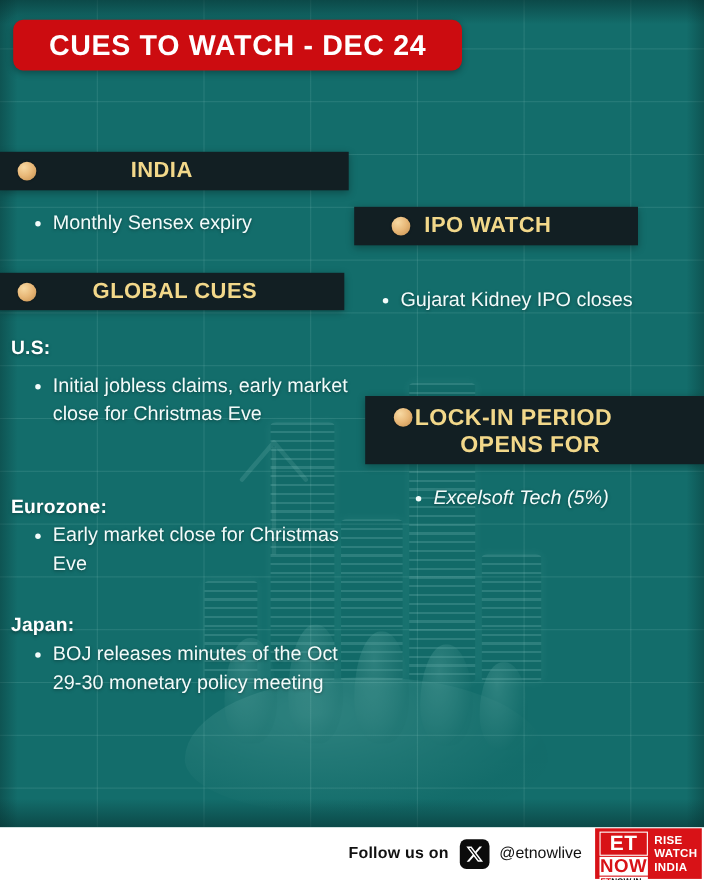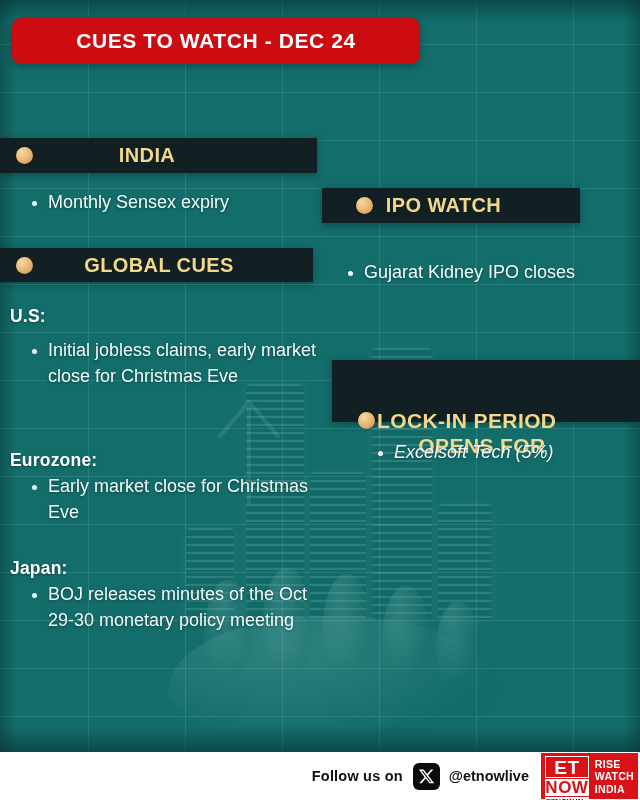--- a/index.html
+++ b/index.html
@@ -71,21 +71,21 @@
   #title-banner {
     position:absolute; left:12px; top:18px;
     width:408px; height:46px;
     background:#cc0c10;
     border-radius:9px;
     display:flex; align-items:center; justify-content:center;
     box-shadow:0 2px 7px rgba(0,0,0,0.32);
   }
   #title-banner .t {
     color:#ffffff;
-    font-size:21px;
+    font-size:26px;
     font-weight:bold;
     letter-spacing:0.6px;
     white-space:nowrap;
   }
 
   
   .section-bar {
     position:absolute;
     background:#121f23;
     display:flex; align-items:center;
@@ -110,21 +110,21 @@
 
   #bar-global    { left:0px;   top:248px; width:313px; height:34px; padding:0 12px 0 16px; }
   #bar-global .bar-title    { font-size:20px; margin:0 auto; padding-right:16px; }
 
   #bar-ipo       { left:322px; top:188px; width:258px; height:35px; padding:0 12px 0 34px; }
   #bar-ipo .bar-title       { font-size:20px; margin:0 auto; padding-right:54px; }
 
   #bar-lockin    { left:332px; top:360px; width:308px; height:62px; padding:7px 10px 7px 26px;
                    align-items:flex-start; }
   #bar-lockin .lockin-inner { display:block; width:100%; }
-  #bar-lockin .row1 { display:flex; align-items:center; gap:2px;margin-top:41px; }
+  #bar-lockin .row1 { display:flex; align-items:center; gap:2px; }
   #bar-lockin .bar-title { font-size:21px; line-height:25px; }
   #bar-lockin .row2 { text-align:center; padding-right:24px; }
 
   
   .subhead {
     position:absolute;
     color:#ffffff;
     font-size:17.5px;
     font-weight:bold;
     letter-spacing:0.2px;
@@ -177,21 +177,21 @@
   #x-logo {
     width:27px; height:27px;
     background:#0b0b0b;
     border-radius:6px;
     display:flex; align-items:center; justify-content:center;
     margin-right:9px;
   }
   #handle-text {
     color:#111111;
     font-size:14.5px;
-    font-weight:bold;
+    font-weight:normal;
     margin-right:12px;
   }
   
   #etnow-logo {
     width:97px; height:46px;
     background:#d81217;
     display:flex; align-items:stretch;
     padding:3px 4px 2px 4px;
     margin-right:2px;
   }

